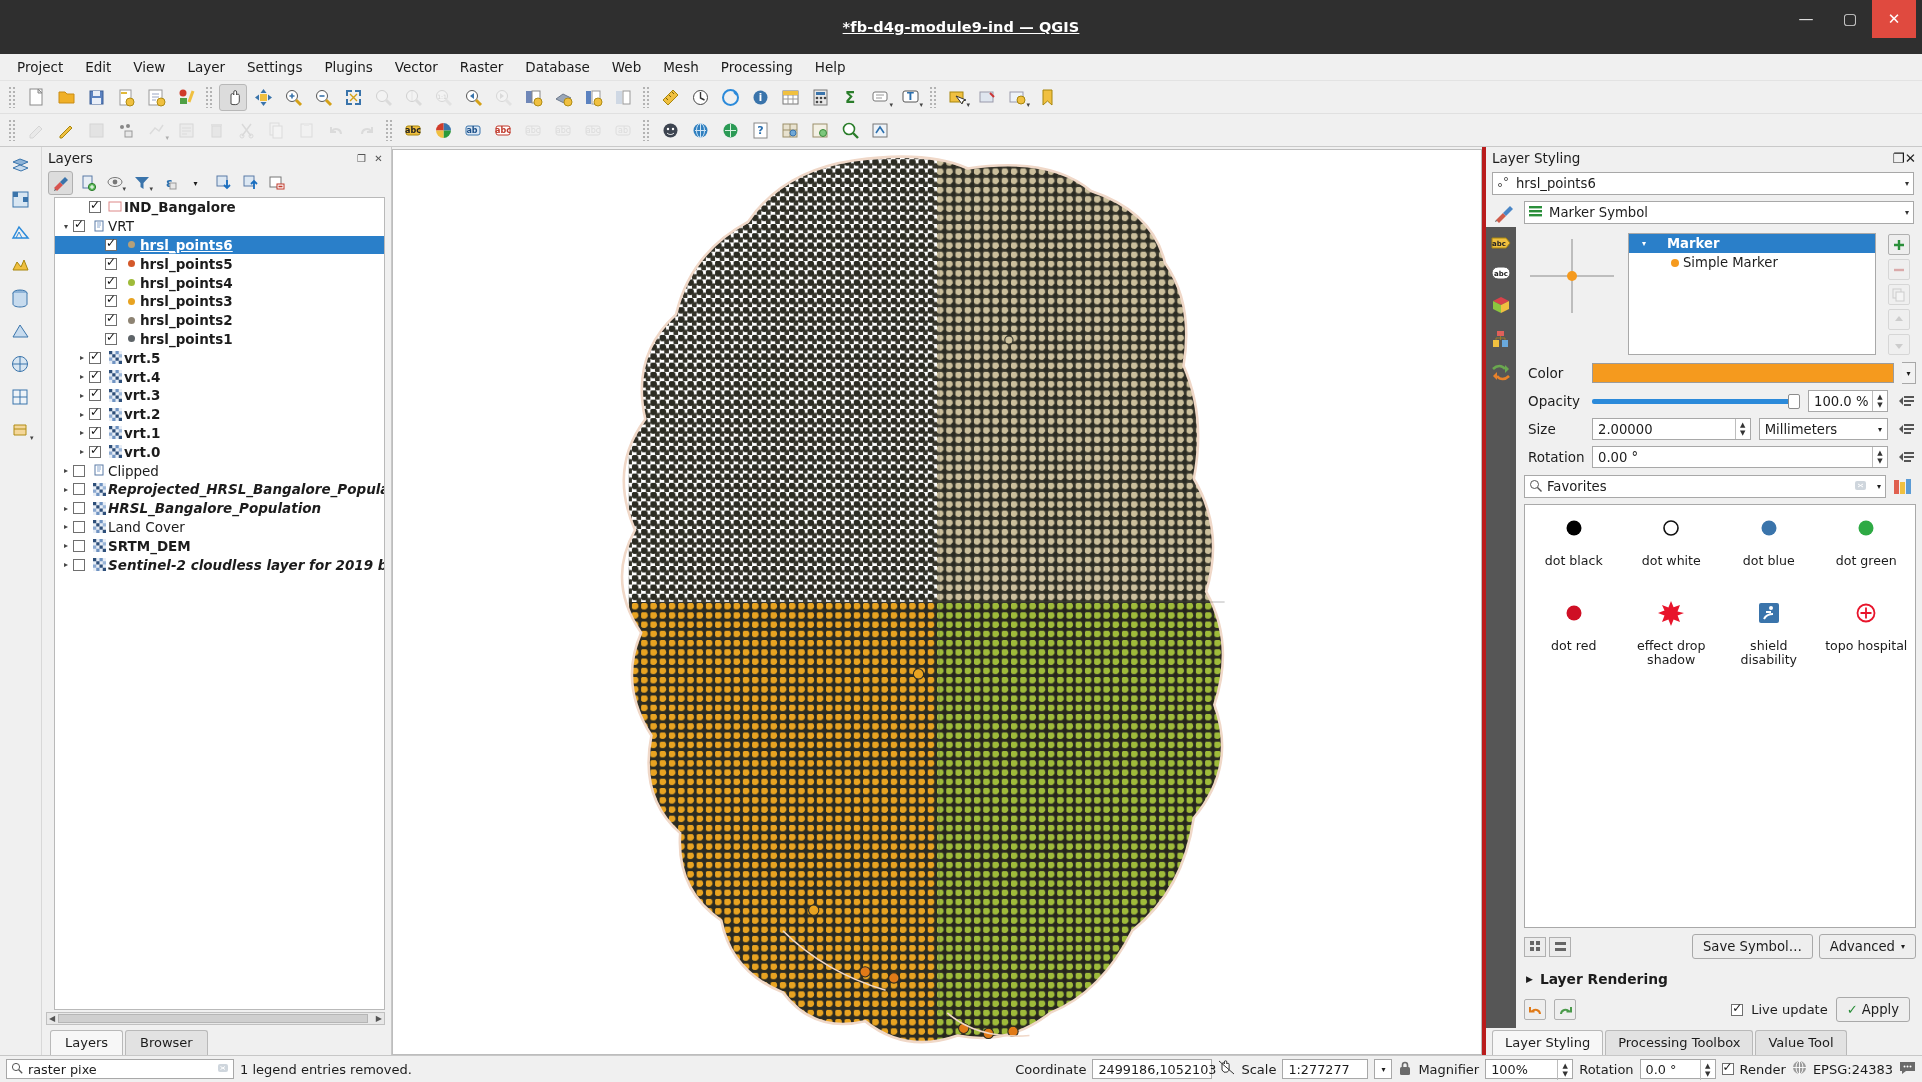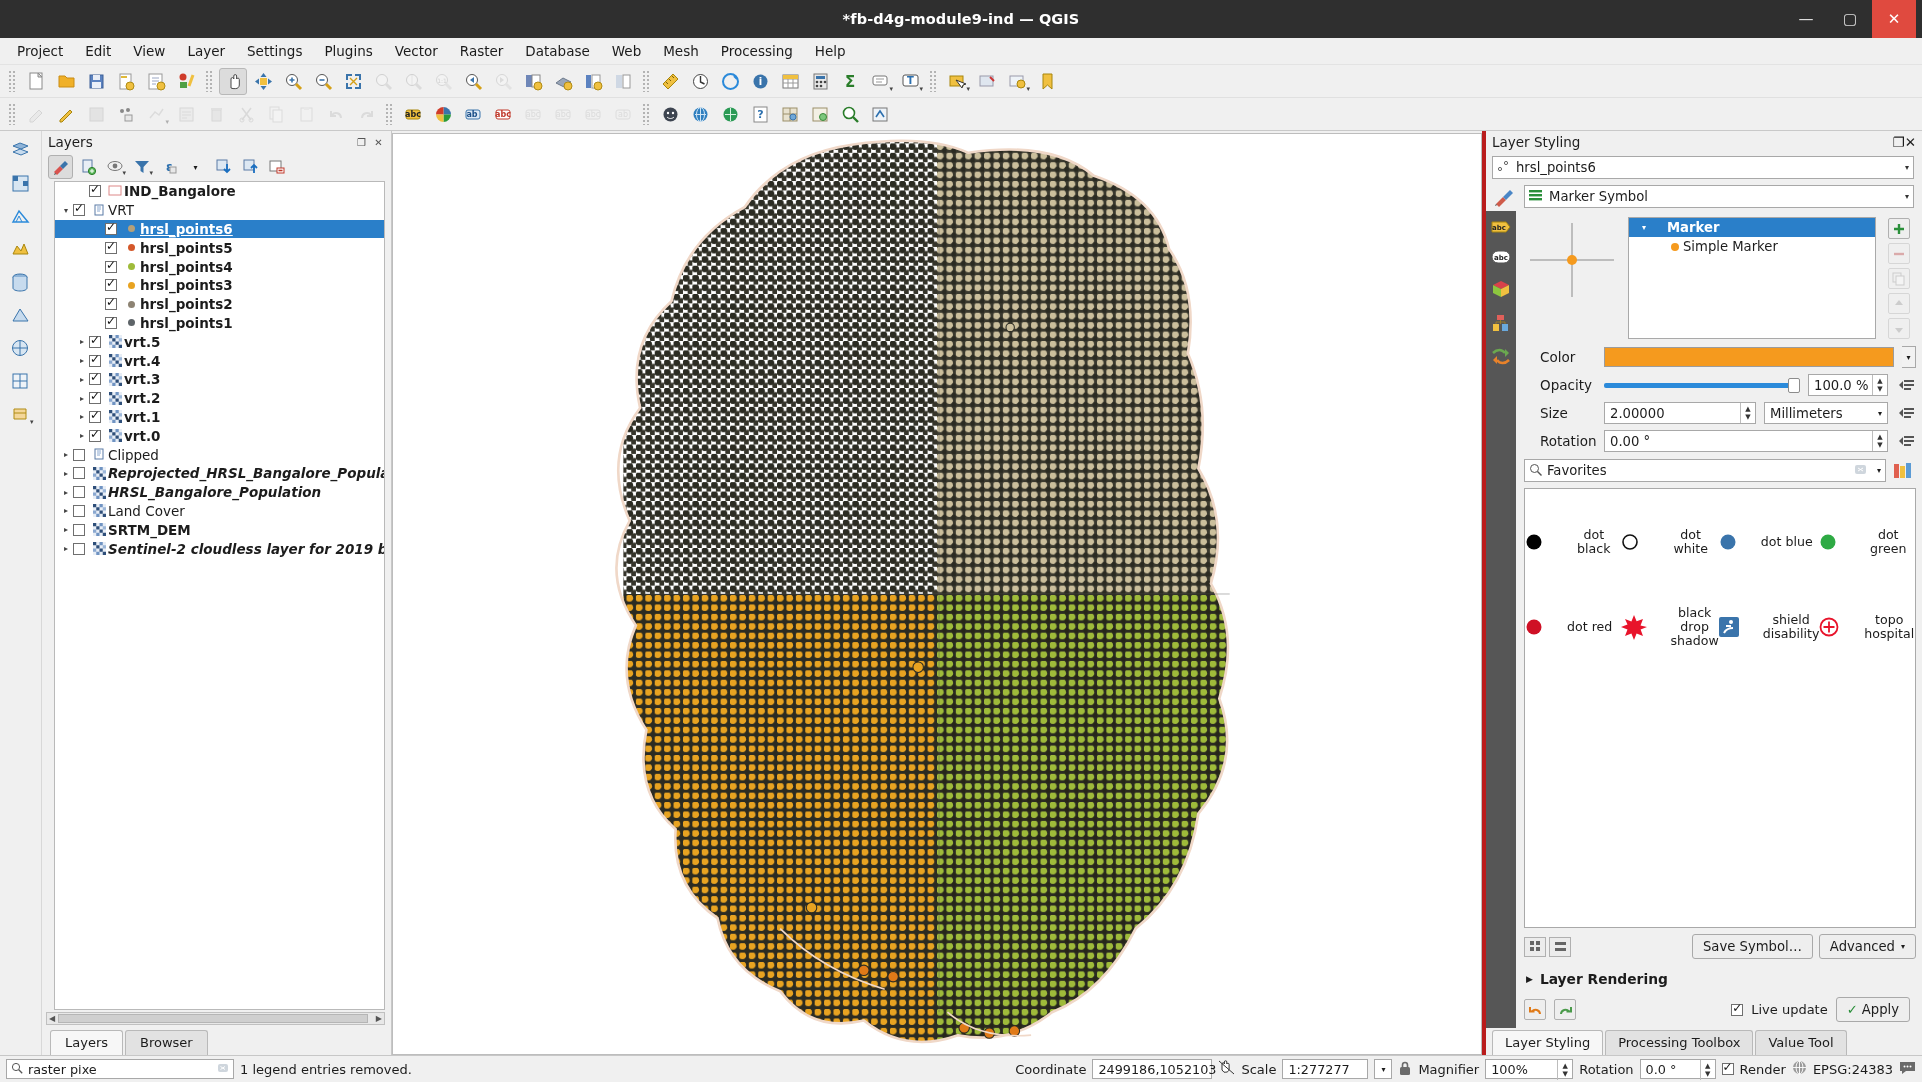--- a/index.html
+++ b/index.html
@@ -8,23 +8,23 @@
     font-family: "DejaVu Sans", "Liberation Sans", sans-serif;
     font-size: 13px;
     overflow: hidden;
     background: #f0f0f0;
     color: #1c1c1c;
   }
   .app { width: 1922px; height: 1082px; display: flex; flex-direction: column; position: relative; }
 
   
   .titlebar {
-    height: 38px; background: #2f2f2f; color: #ffffff;
+    height: 54px; background: #2f2f2f; color: #ffffff;
     display: flex; align-items: center; justify-content: center;
-    position: relative; flex: none;
+    position: relative; flex: none; text-decoration: underline;
   }
   .titlebar .title { font-size: 14.5px; font-weight: bold; letter-spacing: .1px; }
   .win-btns { position: absolute; right: 6px; top: 0; height: 38px; display: flex; align-items: center; }
   .win-btn {
     width: 44px; height: 38px; display: flex; align-items: center; justify-content: center;
     color: #dcdcdc; font-size: 15px;
   }
   .win-btn.close { background: #e04a3f; color: #fff; }
 
   
@@ -133,21 +133,21 @@
     flex: 1; background: #fff; border: 1px solid #a9a9a9; position: relative; min-height: 86px;
   }
   .ll-row { height: 19px; display: flex; align-items: center; font-size: 13.2px; padding-left: 2px; }
   .ll-row.sel { background: #2a7fc9; color: #fff; }
   .ll-row .exp { width: 14px; text-align: center; font-size: 8px; }
   .ll-side { width: 34px; display: flex; flex-direction: column; align-items: center; gap: 4px; padding-top: 1px; }
   .sq-btn { width: 22px; height: 21px; border: 1px solid #b0b0b0; background: #eee;
     display: flex; align-items: center; justify-content: center; border-radius: 2px; }
   .sq-btn.dim { opacity: .4; }
 
-  .form-row { display: flex; align-items: center; padding: 3px 0 3px 24px; gap: 8px; }
+  .form-row { display: flex; align-items: center; padding: 3px 0 3px 12px; gap: 8px; }
   .form-row .lbl { width: 56px; font-size: 13.5px; flex: none; }
   .field { height: 22px; background: #fff; border: 1px solid #a8a8a8; display: flex;
     align-items: center; padding: 0 5px; font-size: 13.2px; position: relative; }
   .spin { width: 15px; height: 20px; display: flex; flex-direction: column;
      justify-content: center; align-items: center; border-left: 1px solid #bdbdbd;
      position: absolute; right: 0; top: 0; bottom: 0; }
   .spin i { font-style: normal; font-size: 7px; line-height: 8px; color: #333; }
   .colorbar { flex: 1; height: 20px; border: 1px solid #9c9c9c; }
   .dd-small { width: 14px; height: 22px; border: 1px solid #a8a8a8; border-left: none;
      background: #f2f2f2; display: flex; align-items: center; justify-content: center; font-size: 8px; }
@@ -158,21 +158,21 @@
   .databtn { width: 20px; height: 20px; flex: none; display: flex; align-items: center; justify-content: center; }
 
   .search-row { display: flex; align-items: center; padding: 4px 0 4px 8px; gap: 4px; }
   .search-box { flex: 1; height: 23px; background: #fff; border: 1px solid #a8a8a8;
      display: flex; align-items: center; padding: 0 4px; gap: 5px; font-size: 13.2px; position: relative; }
   .sym-grid {
     margin: 2px 0 0 8px; background: #fff; border: 1px solid #a9a9a9; flex: 1;
     display: grid; grid-template-columns: repeat(4, 1fr); grid-auto-rows: 85px;
     align-content: start; padding-top: 10px; min-height: 0; overflow: hidden;
   }
-  .sym-cell { display: flex; flex-direction: row; align-items: center; justify-content: flex-start; gap: 24px; }
+  .sym-cell { display: flex; flex-direction: column; align-items: center; justify-content: flex-start; gap: 13px; }
   .sym-cell .glyph { height: 26px; display: flex; align-items: center; justify-content: center; }
   .sym-cell .cap { font-size: 12.6px; text-align: center; line-height: 14px; }
   .grid-footer { display: flex; align-items: center; padding: 6px 0 4px 8px; }
   .gf-btn { width: 22px; height: 20px; border: 1px solid #b0b0b0; background: #ececec;
     display: flex; align-items: center; justify-content: center; margin-right: 3px; }
   .btn {
     height: 25px; border: 1px solid #a9a9a9; background: #eeeeee; border-radius: 3px;
     display: flex; align-items: center; justify-content: center; padding: 0 10px; font-size: 13.2px;
   }
   .collapse-row { display: flex; align-items: center; gap: 7px; padding: 8px 0 6px 10px; font-size: 13.8px; font-weight: bold; }
@@ -1394,21 +1394,21 @@
                   </svg>
                 </div>
                 <div class="cap">dot red</div>
               </div>
               <div class="sym-cell">
                 <div class="glyph">
                   <svg width="26" height="26">
                     <path d="M13 1l2.6 6.3L22 5l-2.5 6.4L26 13l-6.4 2.6L22 22l-6.4-2.5L13 26l-2.6-6.5L4 22l2.5-6.4L0 13l6.5-2.6L4 5l6.4 2.5z" fill="#e8142b"></path>
                   </svg>
                 </div>
-                <div class="cap">black drop shadow</div>
+                <div class="cap">effect drop shadow</div>
               </div>
               <div class="sym-cell">
                 <div class="glyph">
                   <svg width="20" height="20">
                     <rect width="20" height="20" rx="2" fill="#3a74ab"></rect>
                     <circle cx="12" cy="5" r="2" fill="#fff"></circle>
                     <path d="M5 16c2-4 5-5 9-5M7 9h5" stroke="#fff" stroke-width="2" fill="none"></path>
                   </svg>
                 </div>
                 <div class="cap">shield disability</div>

